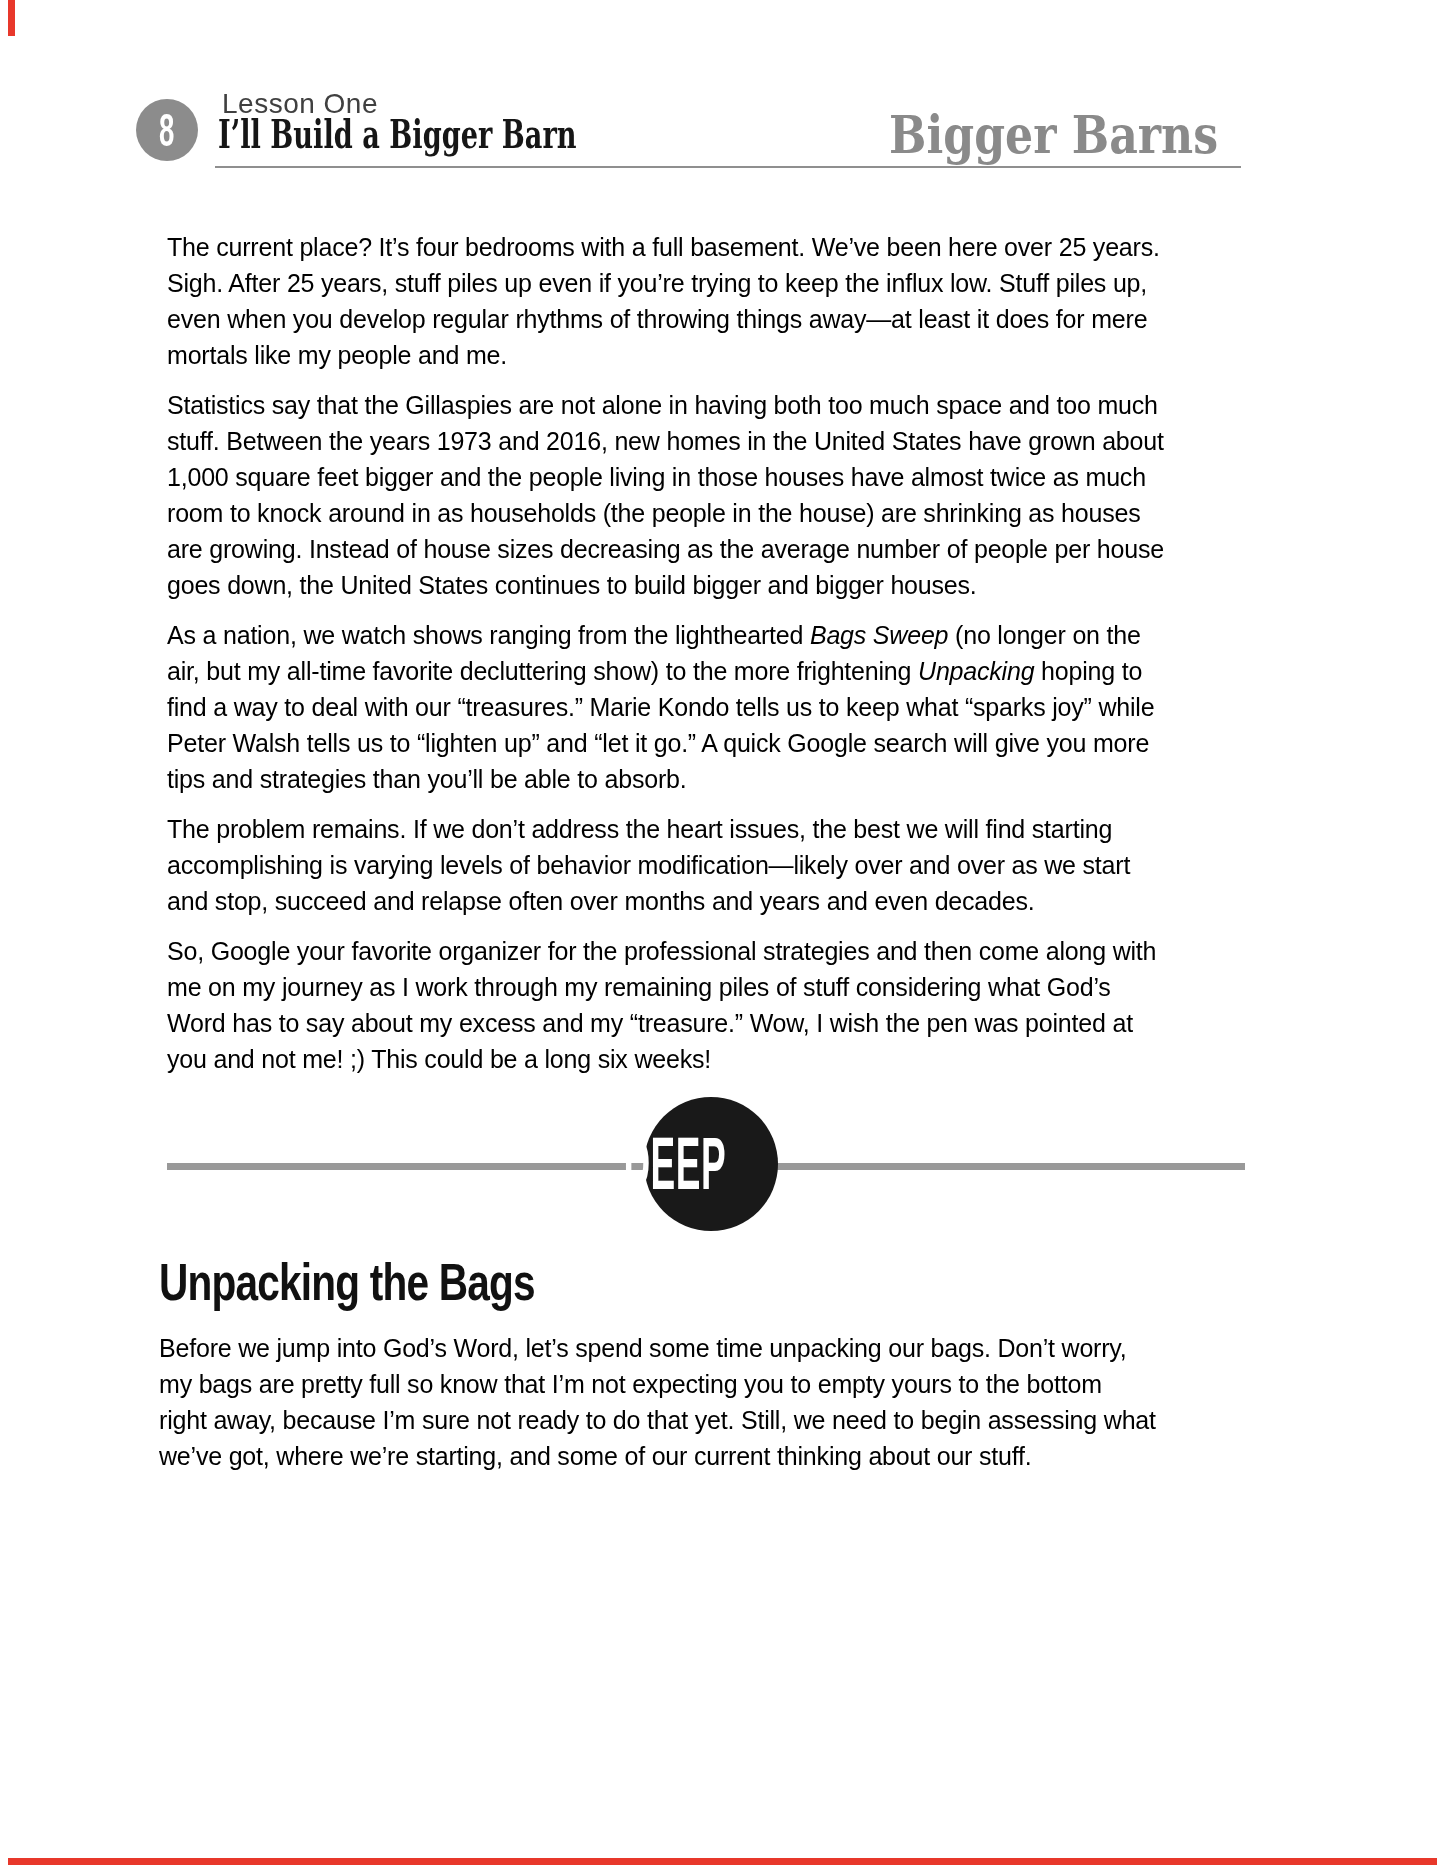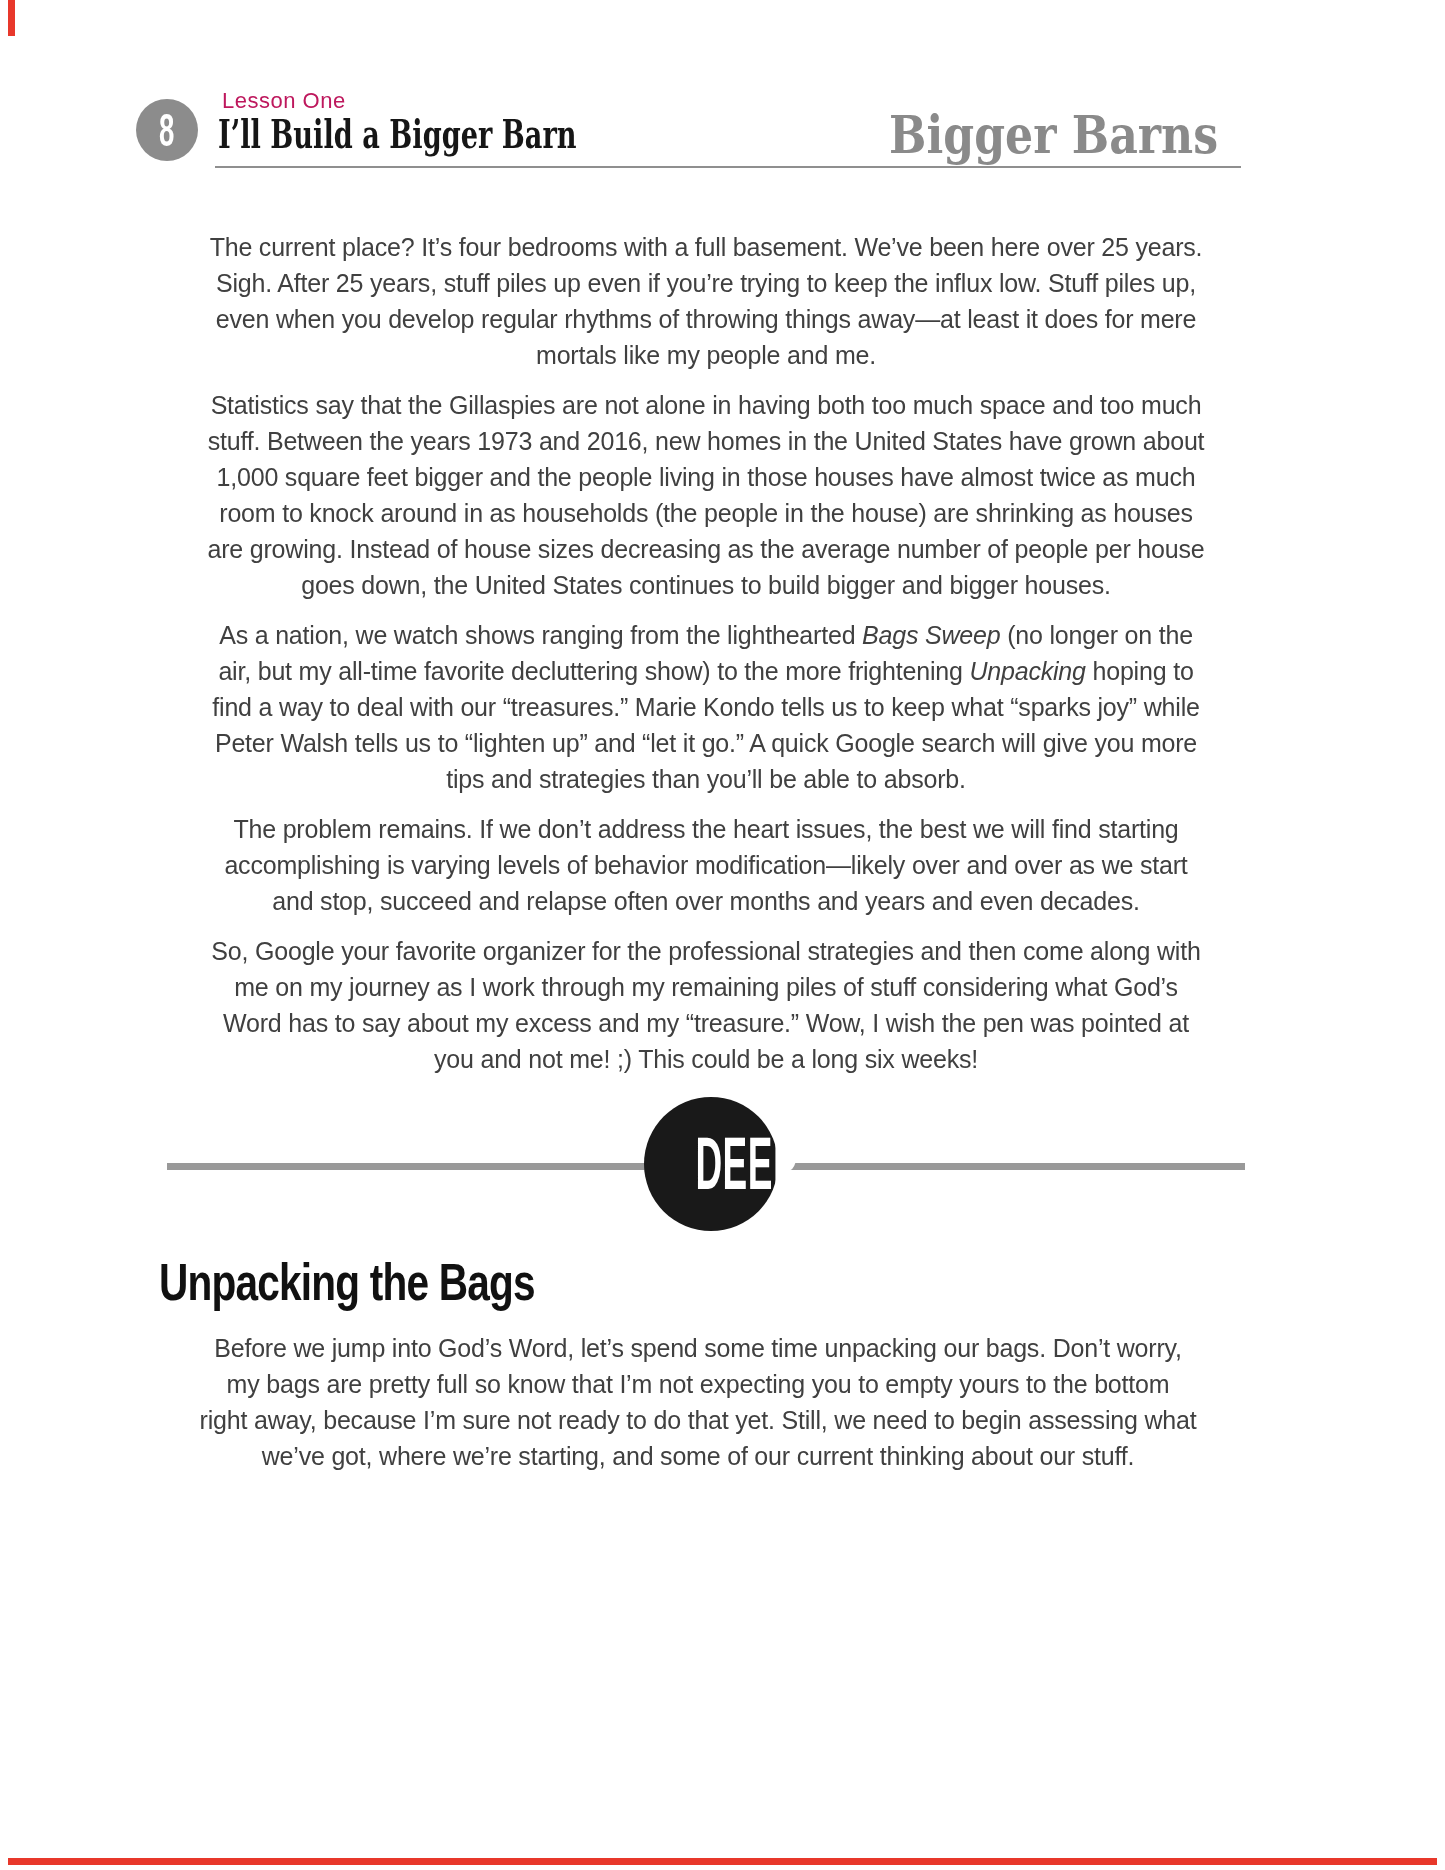--- a/index.html
+++ b/index.html
@@ -25,21 +25,21 @@
     position: absolute; left: 136px; top: 99px; width: 62px; height: 62px;
     border-radius: 50%; background: #8c8c8c;
     display: flex; align-items: center; justify-content: center;
   }
   .badge span {
     color: #fff; font-weight: 700; font-size: 46px; line-height: 1;
     transform: scaleX(0.60);
   }
   .lesson-label {
     position: absolute; left: 222px; top: 88px;
-    font-size: 22px; color: #be185d; letter-spacing: 0.5px;
+    font-size: 28px; color: #404040; letter-spacing: 0.5px;
   }
   .lesson-title {
     position: absolute; left: 218px; top: 112px; margin: 0;
     font-family: "DejaVu Serif", serif; font-weight: 700;
     font-size: 40px; line-height: 1.1; color: #161616;
     transform: scaleX(0.68); transform-origin: left center;
     white-space: nowrap;
   }
   .running-head {
     position: absolute; right: 227px; top: 108px;
@@ -49,36 +49,35 @@
     white-space: nowrap;
   }
   .header-rule {
     position: absolute; left: 215px; top: 166px; width: 1026px; height: 2px;
     background: #8f8f8f;
   }
 
   
   .copy p {
     margin: 0 0 14px 0;
-    font-size: 25px; line-height: 36px; color: #404040;
+    font-size: 25px; line-height: 36px; color: #000000;
     letter-spacing: -0.2px;
     white-space: pre;
-    text-align: center;
   }
   .intro { position: absolute; left: 167px; top: 229px; width: 1078px; }
 
   
   .deep-rule {
     position: absolute; left: 167px; top: 1163px; width: 1078px; height: 7px;
     background: #999999;
   }
   .deep-circle {
     position: absolute; left: 644px; top: 1097px; width: 134px; height: 134px;
     border-radius: 50%; background: #191919;
-    display: flex; align-items: center; justify-content: flex-start;
+    display: flex; align-items: center; justify-content: flex-end;
   }
   .deep-circle span {
     color: #ffffff; font-weight: 700; font-size: 74px; line-height: 1;
     transform: scaleX(0.5); letter-spacing: 1px;
   }
 
   
   .section { position: absolute; left: 159px; top: 1256px; width: 1078px; }
   .section h2 {
     margin: 0 0 22px 0;

